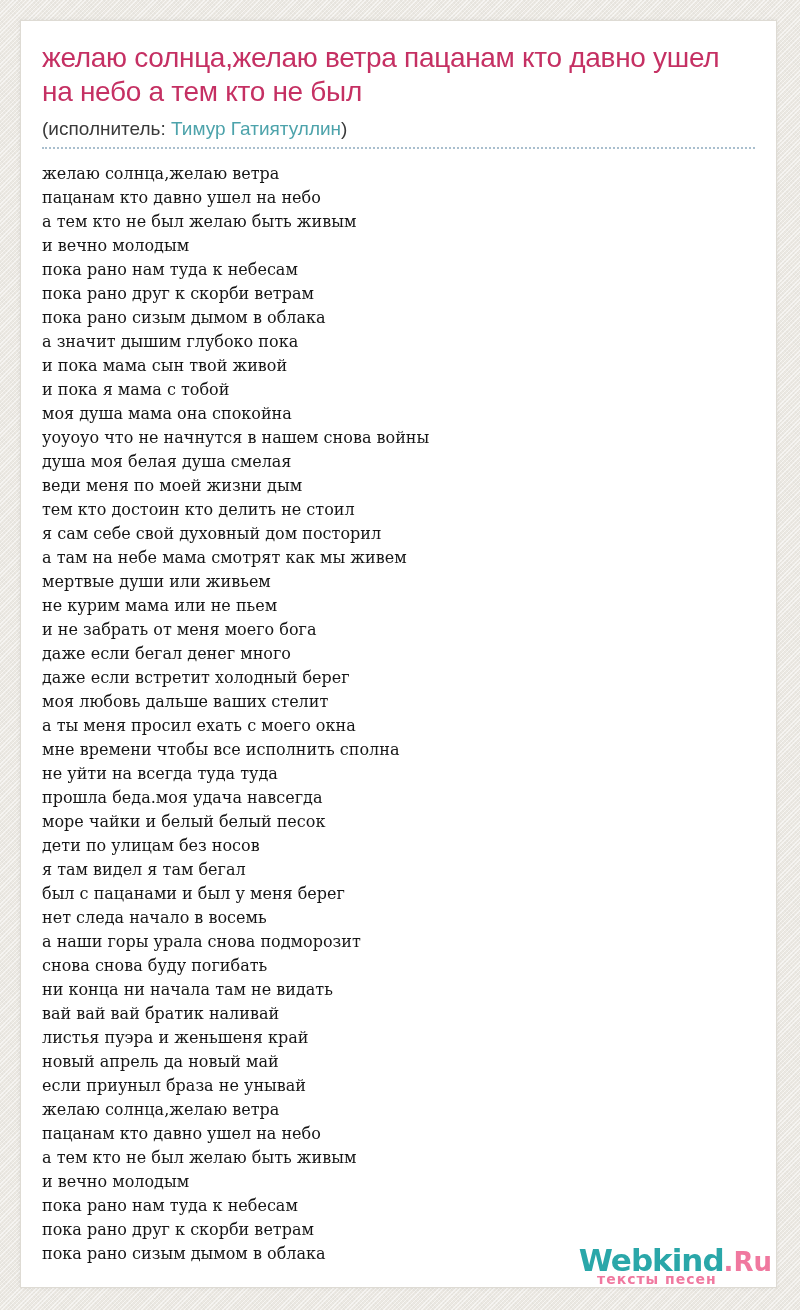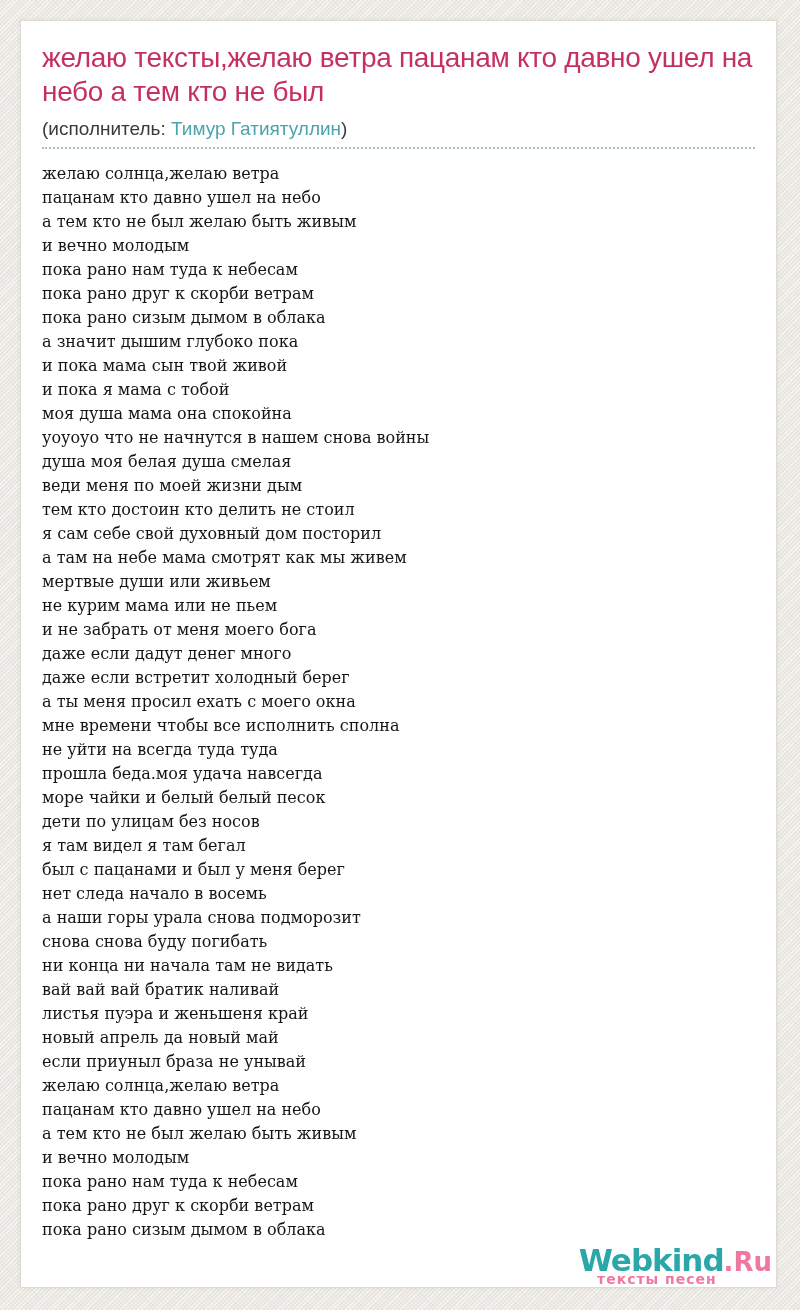--- a/index.html
+++ b/index.html
@@ -87,21 +87,21 @@
     color:var(--logo-pink);
     margin-top:-4px;
     padding-right:37px;
   }
 </style>
 </head>
 <body>
 
 <div class="card">
 
-  <h1 class="song-title">желаю тексты,желаю ветра пацанам кто давно ушел на небо а тем кто не был</h1>
+  <h1 class="song-title">желаю солнца,желаю ветра пацанам кто давно ушел на небо а тем кто не был</h1>
 
   <div class="artist-line">
     <span>(исполнитель: </span><a>Тимур Гатиятуллин</a><span>)</span>
   </div>
 
   <div class="lyrics">
       <div>желаю солнца,желаю ветра</div>
       <div>пацанам кто давно ушел на небо</div>
       <div>а тем кто не был желаю быть живым</div>
       <div>и вечно молодым</div>
@@ -114,22 +114,23 @@
       <div>моя душа мама она спокойна</div>
       <div>уоуоуо что не начнутся в нашем снова войны</div>
       <div>душа моя белая душа смелая</div>
       <div>веди меня по моей жизни дым</div>
       <div>тем кто достоин кто делить не стоил</div>
       <div>я сам себе свой духовный дом посторил</div>
       <div>а там на небе мама смотрят как мы живем</div>
       <div>мертвые души или живьем</div>
       <div>не курим мама или не пьем</div>
       <div>и не забрать от меня моего бога</div>
-      <div>даже если дадут денег много</div>
+      <div>даже если бегал денег много</div>
       <div>даже если встретит холодный берег</div>
+      <div>моя любовь дальше ваших стелит</div>
       <div>а ты меня просил ехать с моего окна</div>
       <div>мне времени чтобы все исполнить сполна</div>
       <div>не уйти на всегда туда туда</div>
       <div>прошла беда.моя удача навсегда</div>
       <div>море чайки и белый белый песок</div>
       <div>дети по улицам без носов</div>
       <div>я там видел я там бегал</div>
       <div>был с пацанами и был у меня берег</div>
       <div>нет следа начало в восемь</div>
       <div>а наши горы урала снова подморозит</div>

